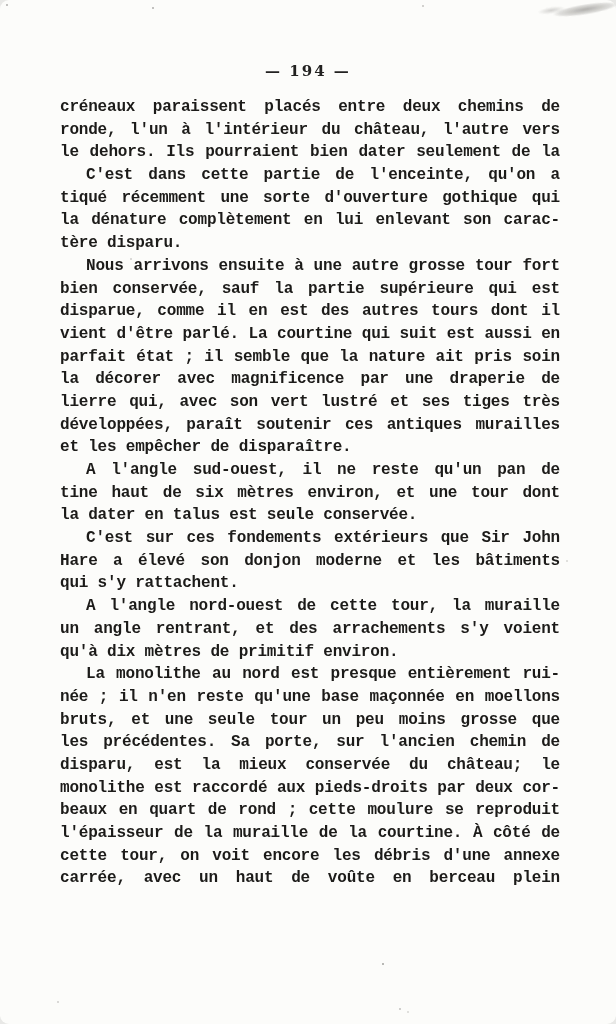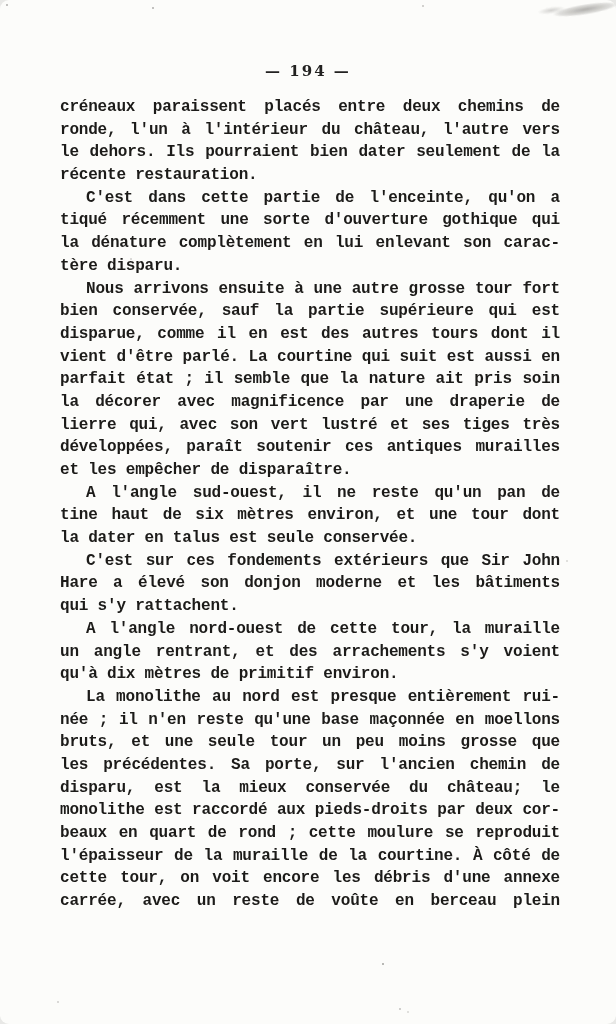--- a/index.html
+++ b/index.html
@@ -98,21 +98,20 @@
   <span class="speck s5"></span>
   <span class="speck s6"></span>
   <span class="speck s7"></span>
 
   <div class="page-header">— 194 —</div>
 
   <div class="page-text">
       <div class="line">créneaux paraissent placés entre deux chemins de</div>
       <div class="line">ronde, l'un à l'intérieur du château, l'autre vers</div>
       <div class="line">le dehors. Ils pourraient bien dater seulement de la</div>
-      <div class="line end">récente restauration.</div>
       <div class="line indent">C'est dans cette partie de l'enceinte, qu'on a pra-</div>
       <div class="line">tiqué récemment une sorte d'ouverture gothique qui</div>
       <div class="line">la dénature complètement en lui enlevant son carac-</div>
       <div class="line end">tère disparu.</div>
       <div class="line indent">Nous arrivons ensuite à une autre grosse tour fort</div>
       <div class="line">bien conservée, sauf la partie supérieure qui est</div>
       <div class="line">disparue, comme il en est des autres tours dont il</div>
       <div class="line">vient d'être parlé. La courtine qui suit est aussi en</div>
       <div class="line">parfait état ; il semble que la nature ait pris soin de</div>
       <div class="line">la décorer avec magnificence par une draperie de</div>
@@ -130,15 +129,15 @@
       <div class="line end">qu'à dix mètres de primitif environ.</div>
       <div class="line indent">La monolithe au nord est presque entièrement rui-</div>
       <div class="line">née ; il n'en reste qu'une base maçonnée en moellons</div>
       <div class="line">bruts, et une seule tour un peu moins grosse que</div>
       <div class="line">les précédentes. Sa porte, sur l'ancien chemin de ronde</div>
       <div class="line">disparu, est la mieux conservée du château; le linteau</div>
       <div class="line">monolithe est raccordé aux pieds-droits par deux cor-</div>
       <div class="line">beaux en quart de rond ; cette moulure se reproduit</div>
       <div class="line">l'épaisseur de la muraille de la courtine. À côté de</div>
       <div class="line">cette tour, on voit encore les débris d'une annexe</div>
-      <div class="line">carrée, avec un reste de voûte en berceau plein</div>
+      <div class="line">carrée, avec un haut de voûte en berceau plein</div>
     </div>
 </div>
 
 </body></html>

